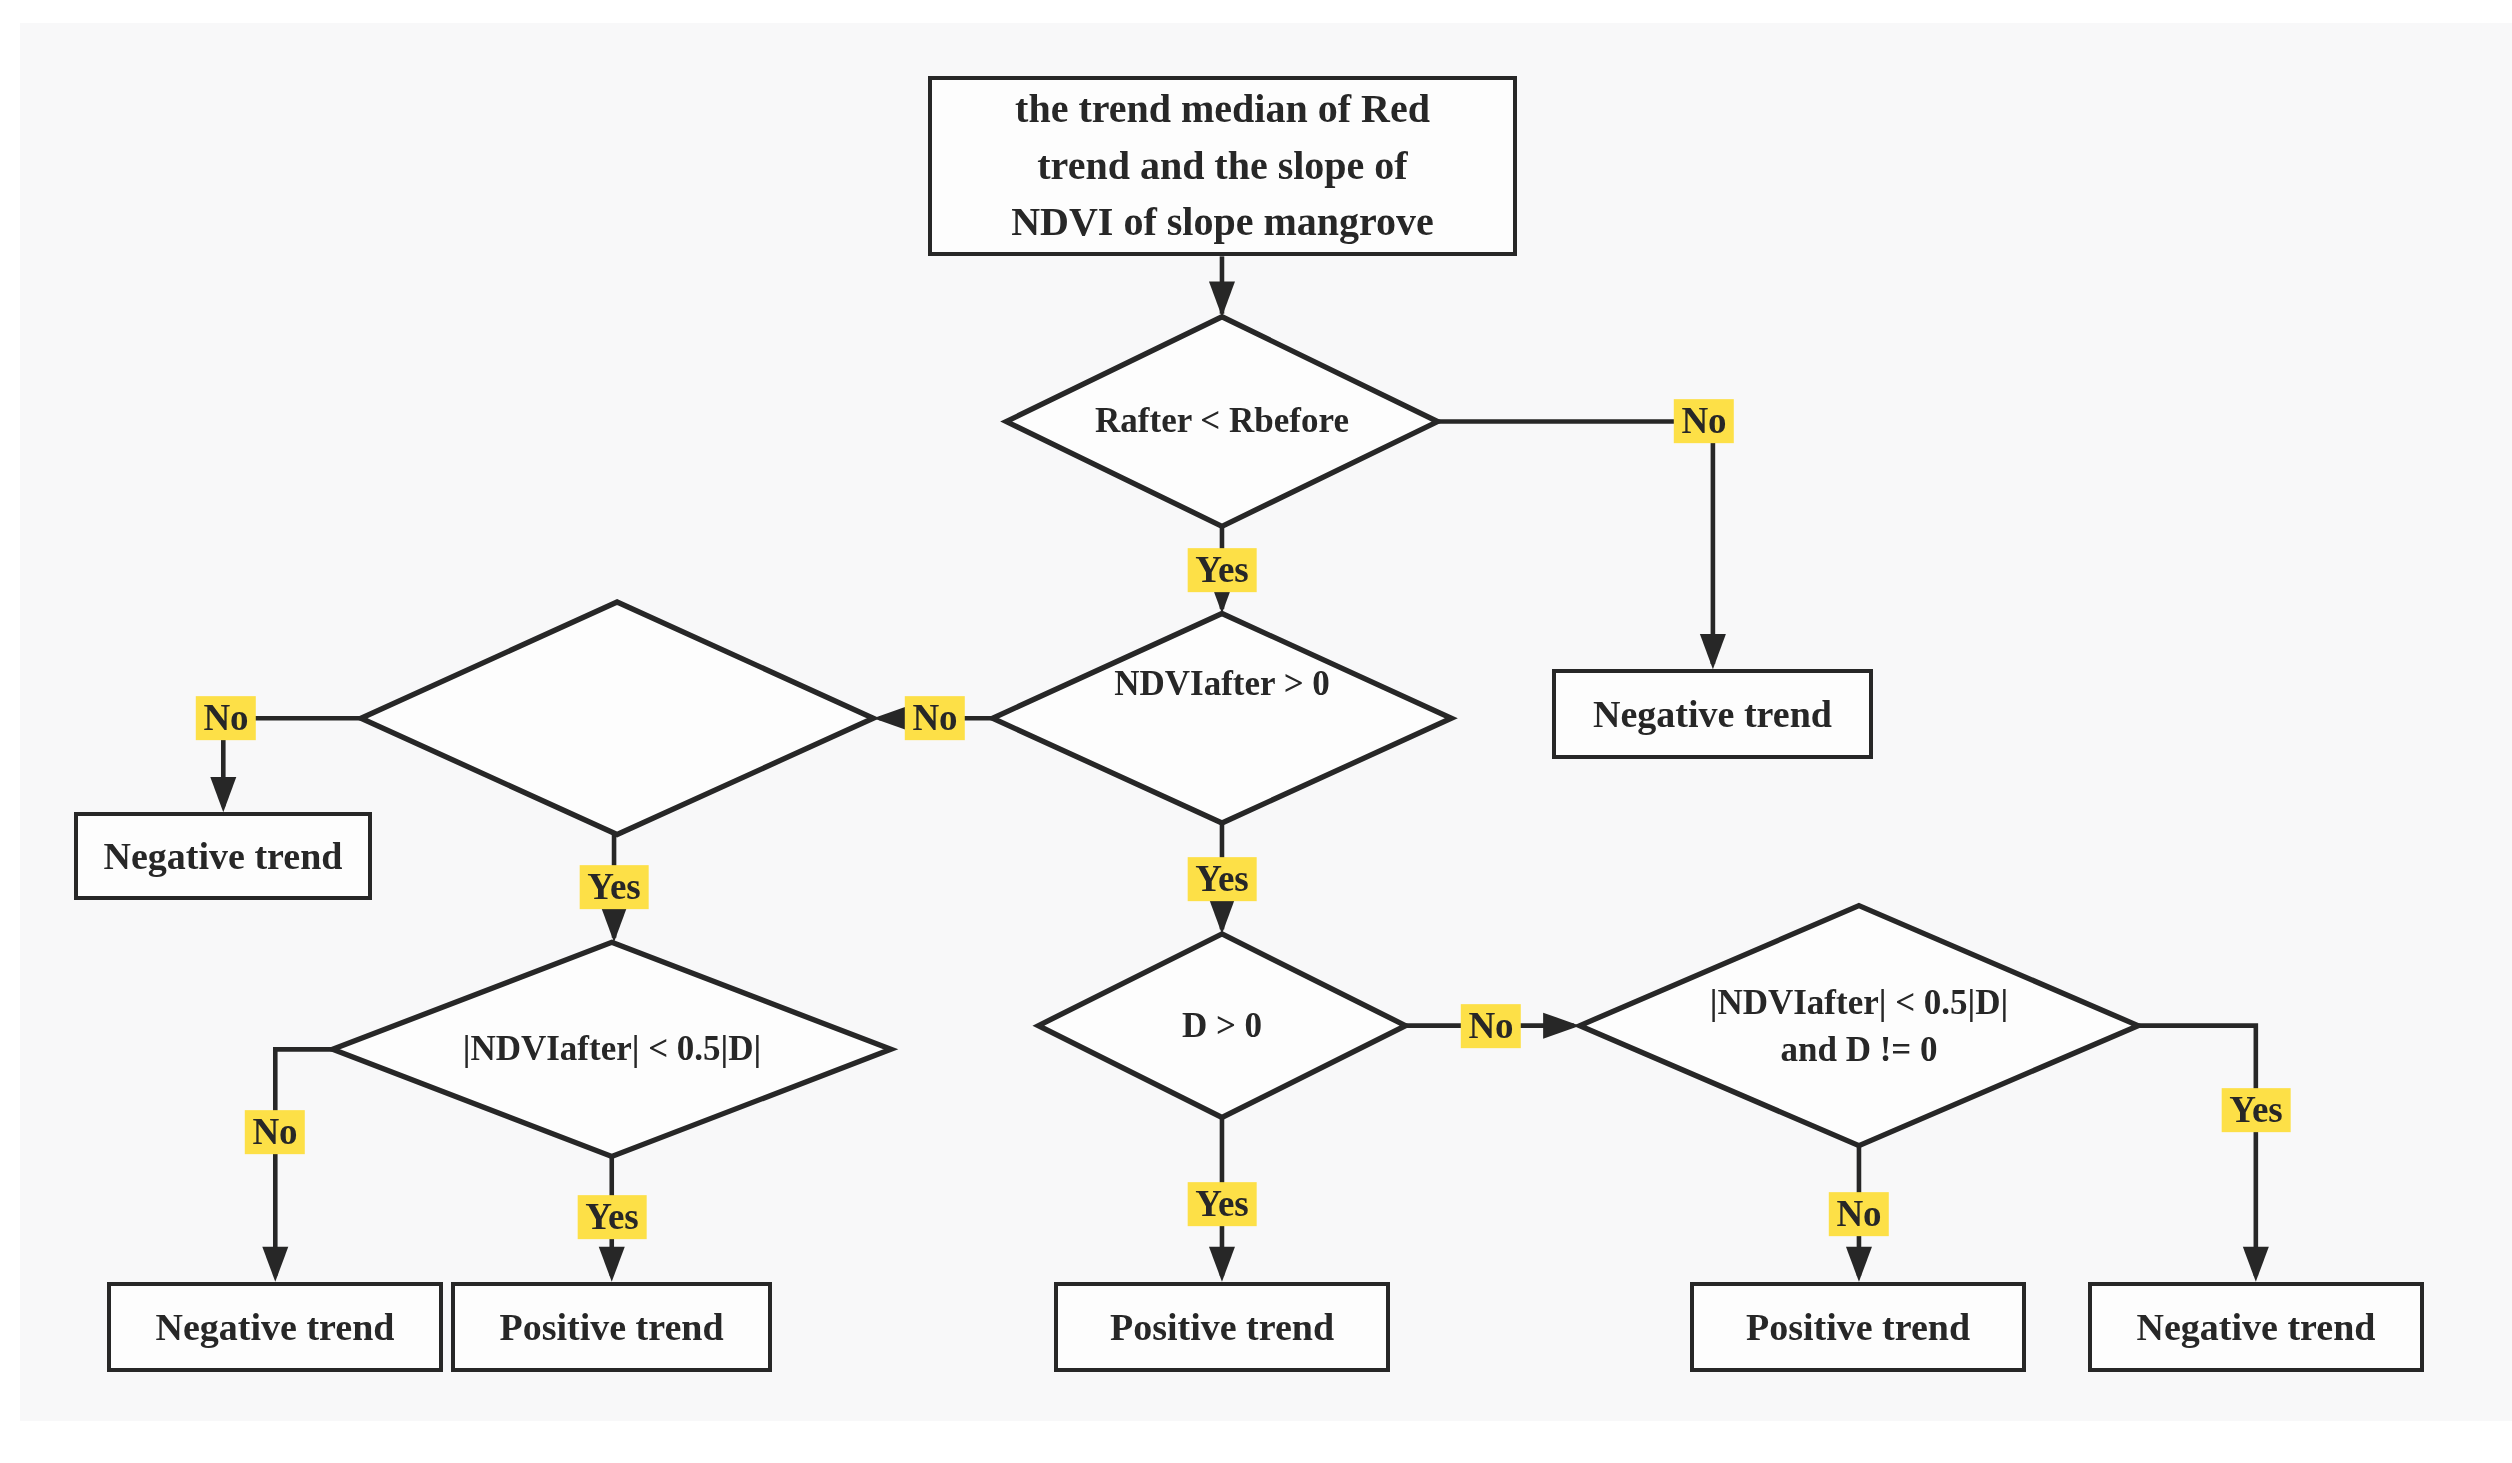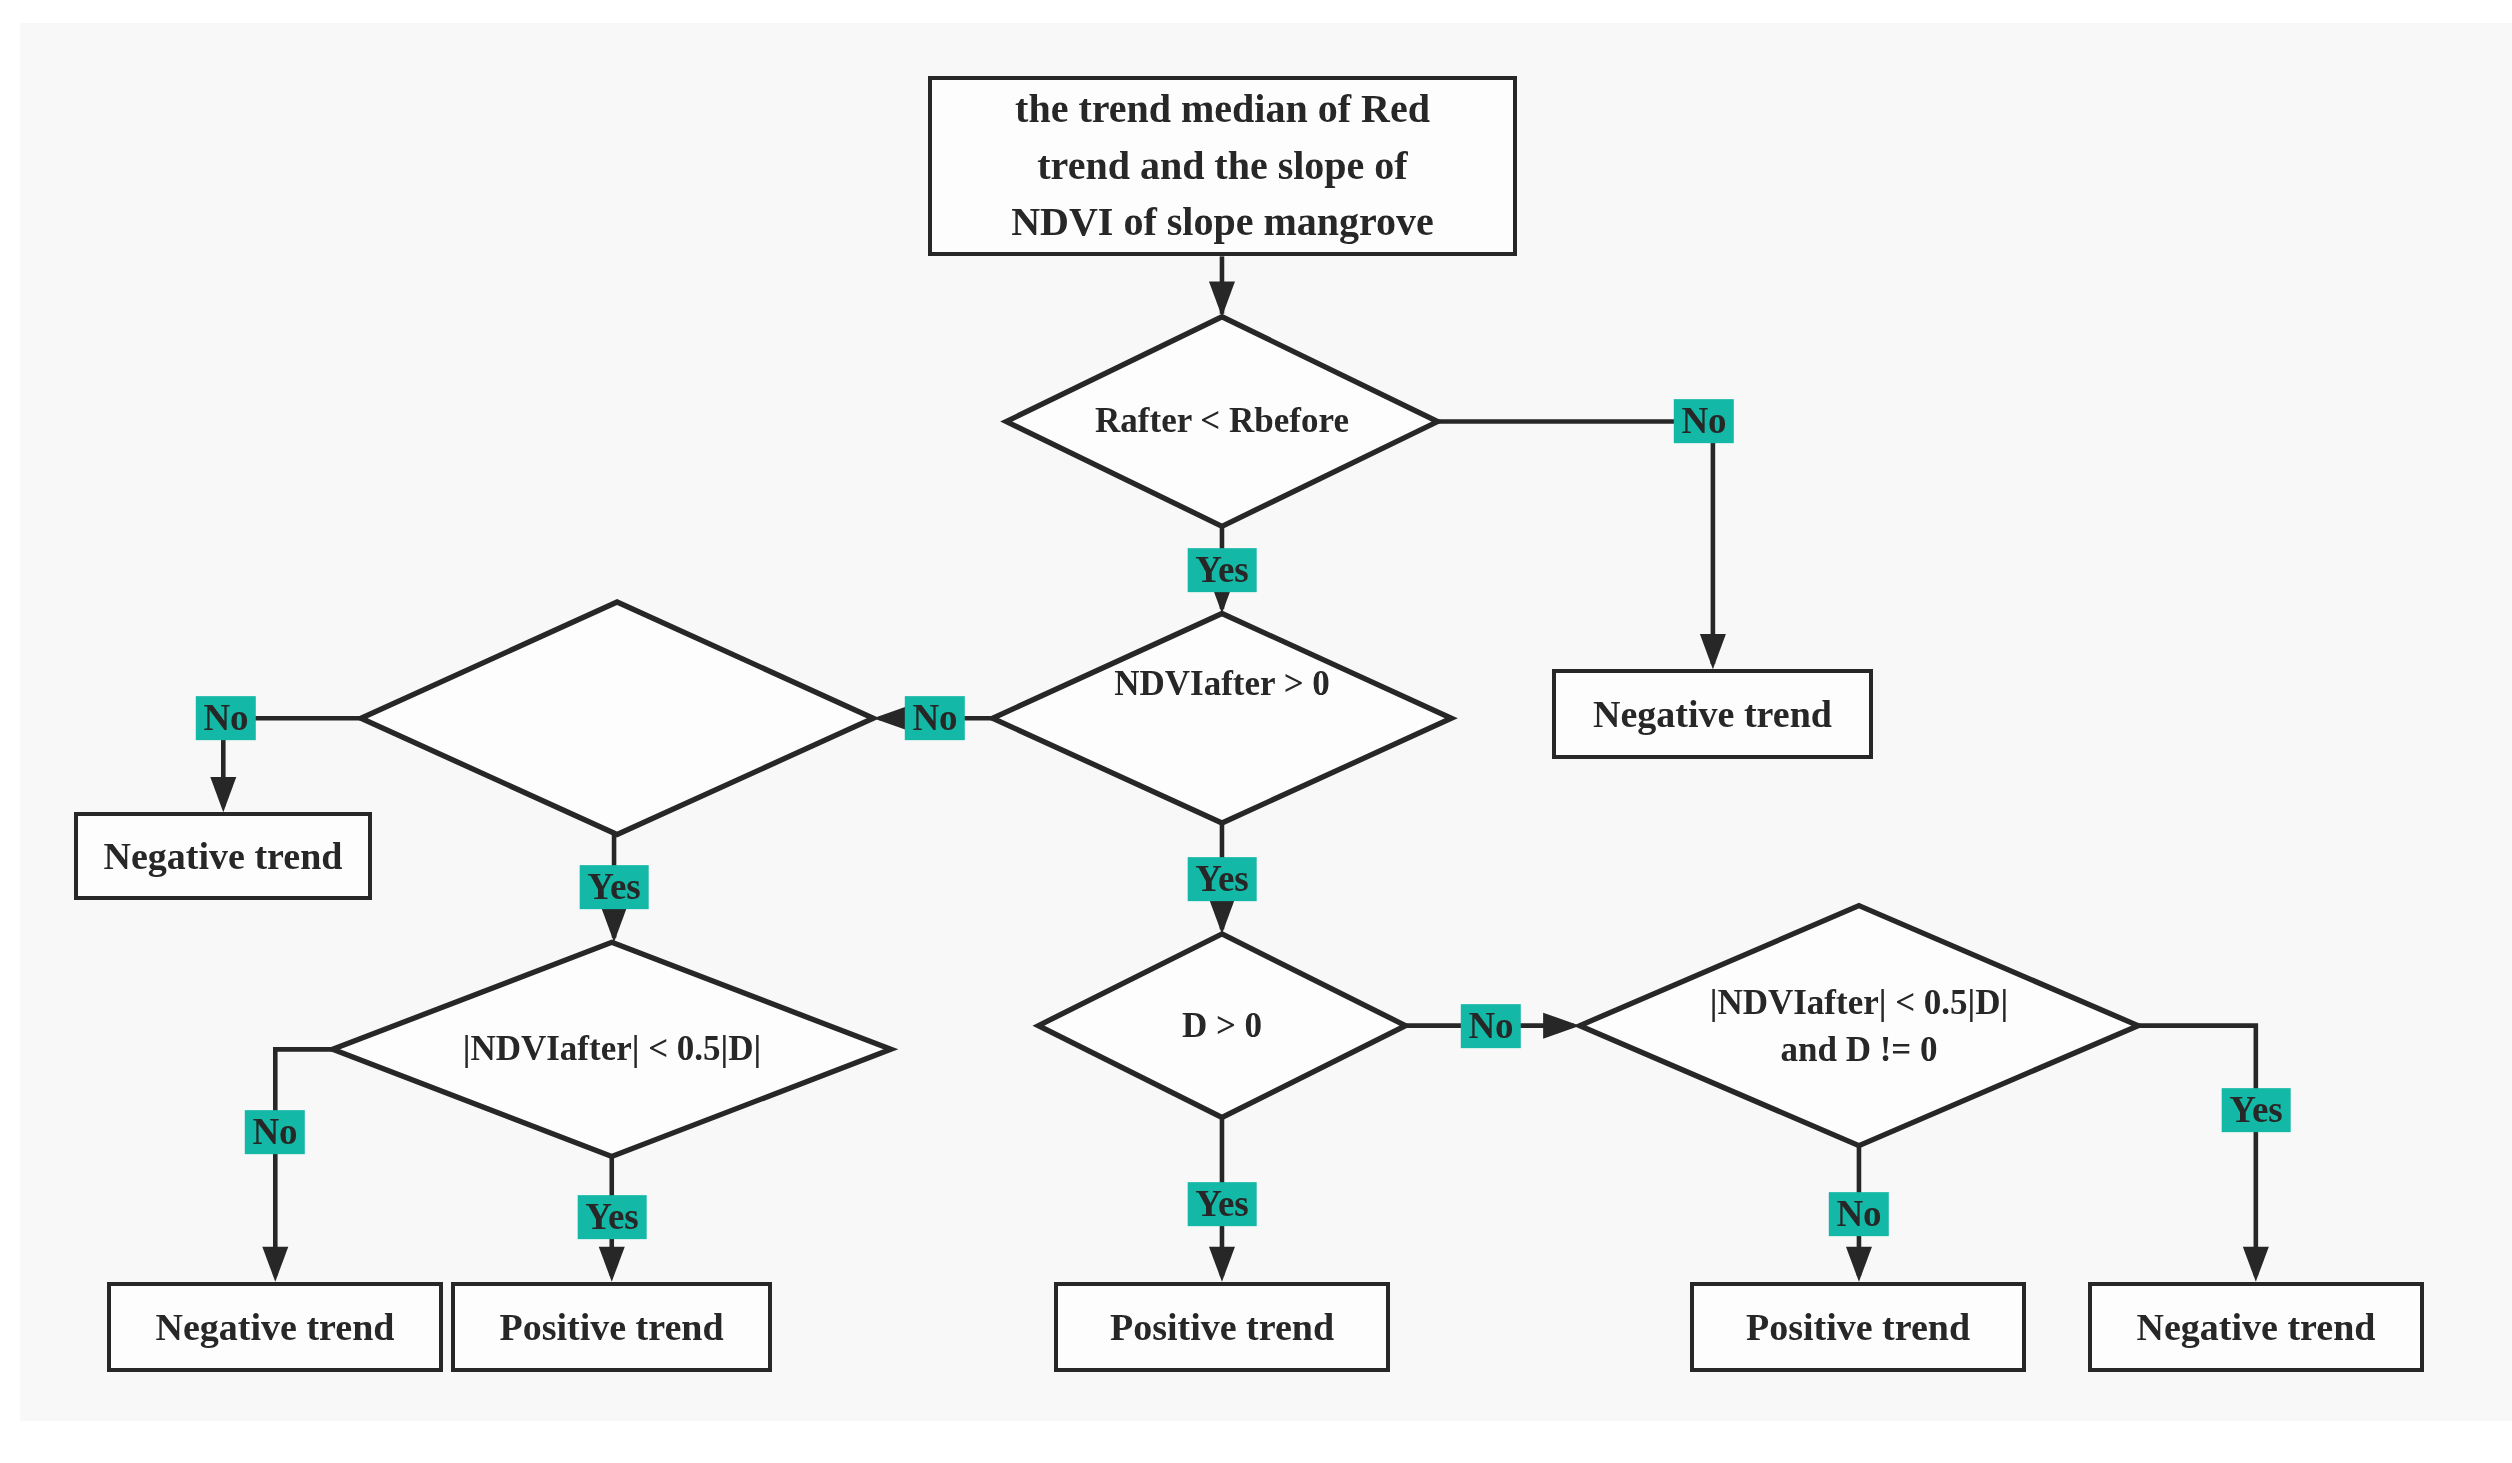--- a/index.html
+++ b/index.html
@@ -10,21 +10,21 @@
   .edge{stroke:#272727;stroke-width:6;fill:none;}
   .head{fill:#272727;stroke:none;}
   .dshape{fill:#fdfdfd;stroke:#272727;stroke-width:7;}
   .node-box{position:absolute;box-sizing:border-box;background:#fdfdfd;border:4.6px solid #272727;
             display:flex;align-items:center;justify-content:center;text-align:center;
             font-weight:bold;font-size:38px;z-index:2;}
   .start-box{flex-direction:column;font-size:40px;line-height:1.42;}
   .dtext{position:absolute;transform:translate(-50%,-50%);text-align:center;z-index:3;
          font-weight:bold;font-size:35px;line-height:1.35;white-space:nowrap;}
   .dtext .it{}
-  .elabel{position:absolute;transform:translate(-50%,-50%);z-index:4;background:#14b8a6;
+  .elabel{position:absolute;transform:translate(-50%,-50%);z-index:4;background:#fde047;
           font-weight:bold;font-size:37px;line-height:1.1;padding:1.5px 7.6px;}
 </style>
 </head>
 <body>
 
 <div id="stage">
   <div id="panel"></div>
 
   <svg class="layer" viewBox="0 0 3285 1914">
 

